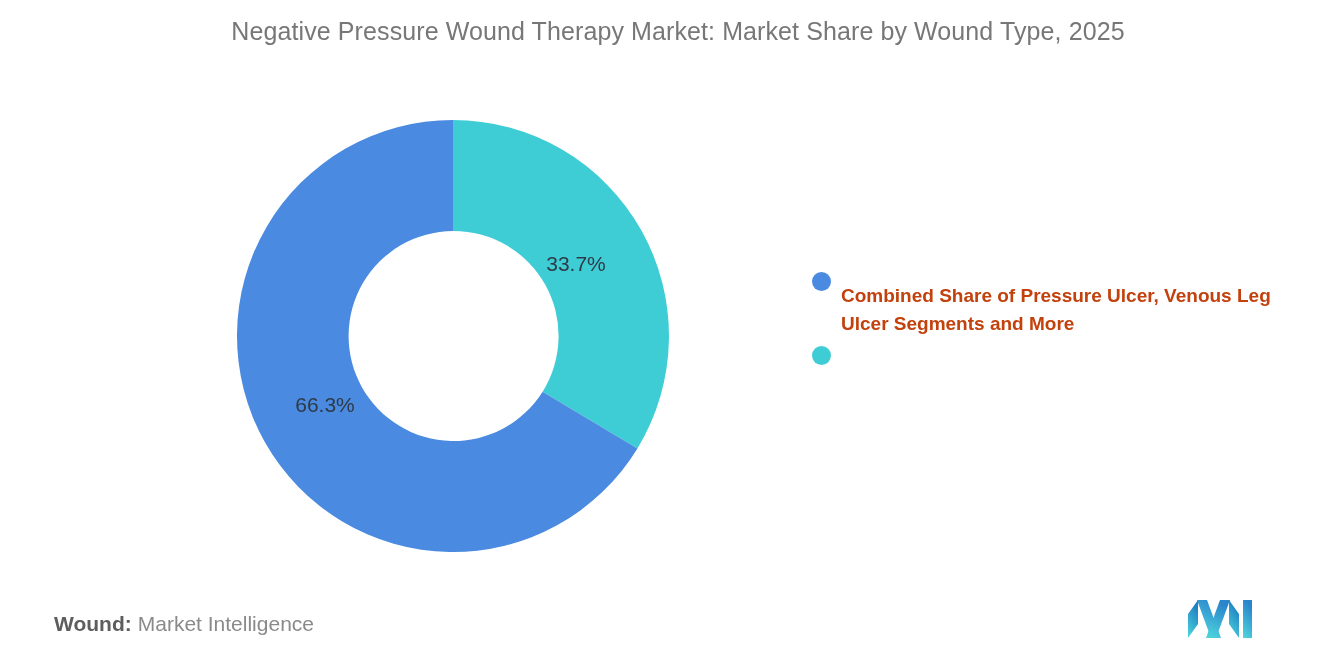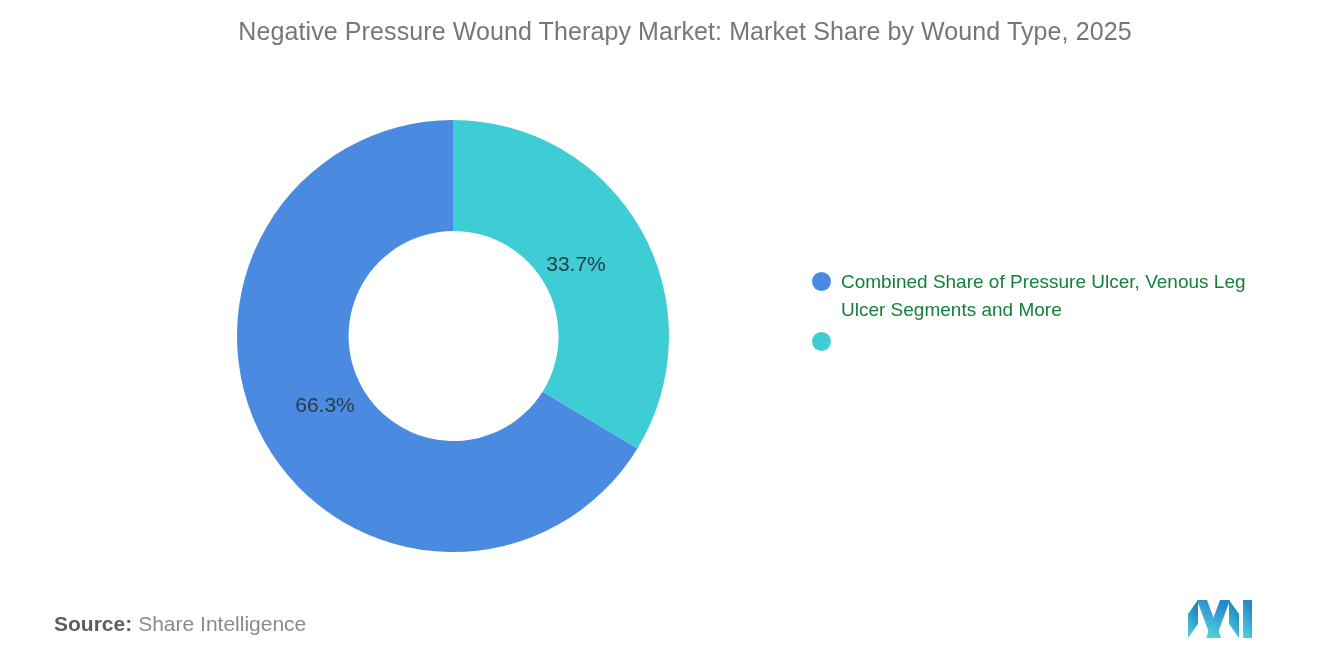--- a/index.html
+++ b/index.html
@@ -13,21 +13,21 @@
     position: relative;
     overflow: hidden;
     font-family: "Liberation Sans", "DejaVu Sans", sans-serif;
     -webkit-font-smoothing: antialiased;
   }
 
   
   #chart-title {
     position: absolute;
     top: 12px;
-    left: 165px;
+    left: 158px;
     width: 1040px;
     text-align: center;
     font-size: 25px;
     line-height: 39px;
     font-weight: 400;
     color: #777777;
     letter-spacing: 0.1px;
   }
 
   
@@ -67,23 +67,24 @@
     flex: 0 0 auto;
     width: 19px;
     height: 19px;
     border-radius: 50%;
     margin-top: 4px;
     margin-right: 10px;
   }
   .legend-label {
     font-size: 19px;
     line-height: 28px;
-    color: #15803d;
-    font-weight: 400;
+    color: #c2410c;
+    font-weight: 700;
     max-width: 432px;
+    margin-top: 14px;
   }
 
   
   #source-line {
     position: absolute;
     left: 54px;
     top: 612px;
     font-size: 21px;
     color: #6a6a6a;
     white-space: nowrap;
@@ -138,21 +139,21 @@
     <span class="legend-label">Combined Share of Pressure Ulcer, Venous Leg Ulcer Segments and More</span>
   </div>
 
   <div class="legend-item">
     <span class="legend-swatch" style="background:#3fcdd5"></span>
   </div>
 
 </div>
 
 <div id="source-line">
-  <span id="source-label">Source:</span><span id="source-value">Share Intelligence</span>
+  <span id="source-label">Wound:</span><span id="source-value">Market Intelligence</span>
 </div>
 
 <svg id="brand-logo" viewBox="0 0 68 42">
   <defs>
     <linearGradient id="g1" x1="0" y1="1" x2="0.35" y2="0">
       <stop offset="0" stop-color="#4fd8dd"></stop>
       <stop offset="1" stop-color="#1f7fc4"></stop>
     </linearGradient>
     <linearGradient id="g2" x1="0" y1="1" x2="0.35" y2="0">
       <stop offset="0" stop-color="#55dcdf"></stop>

